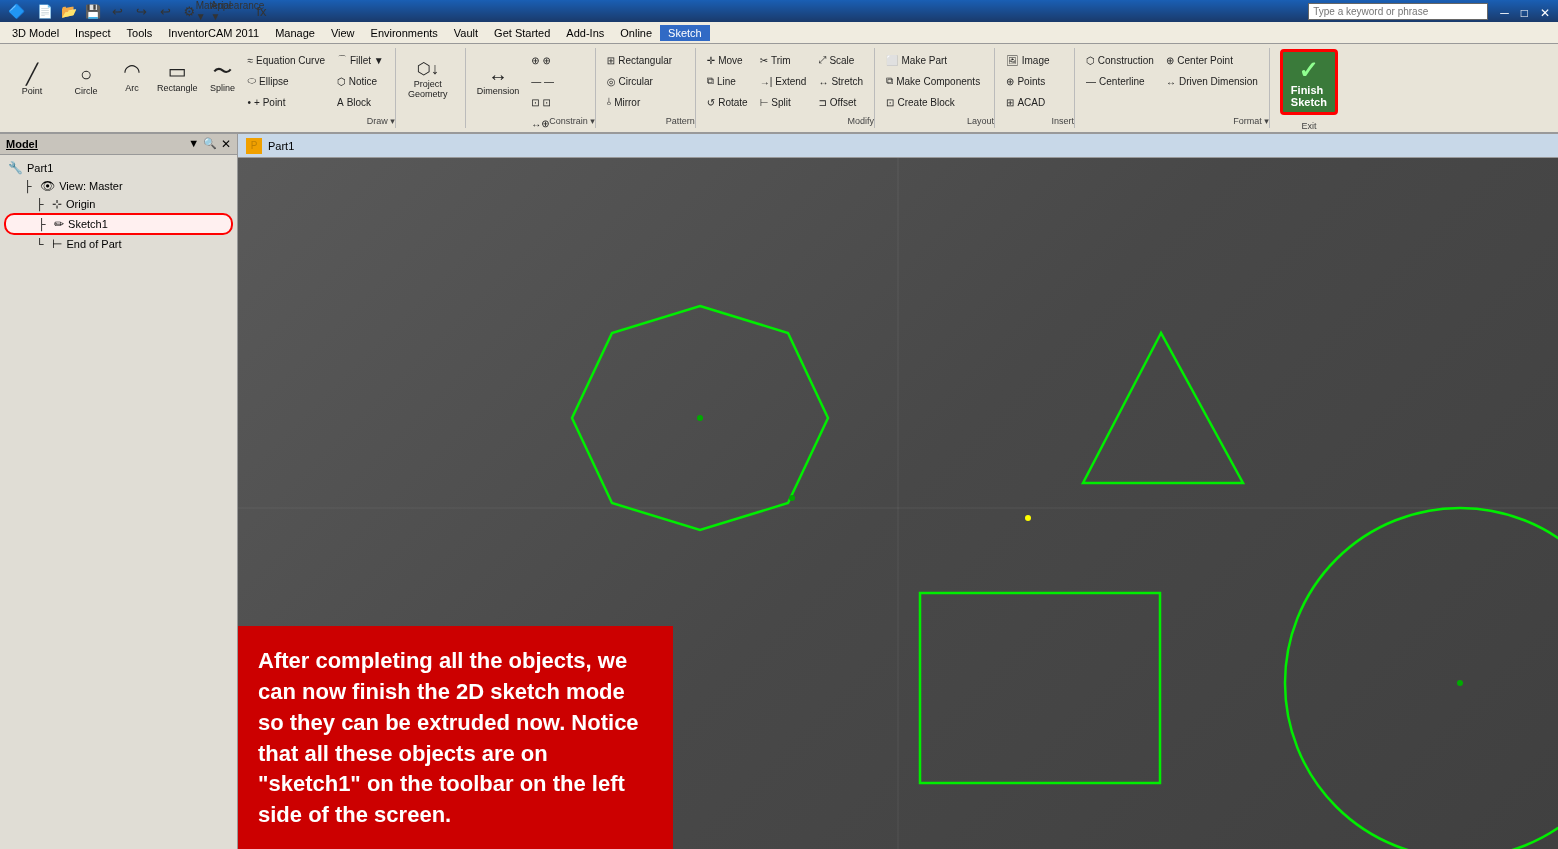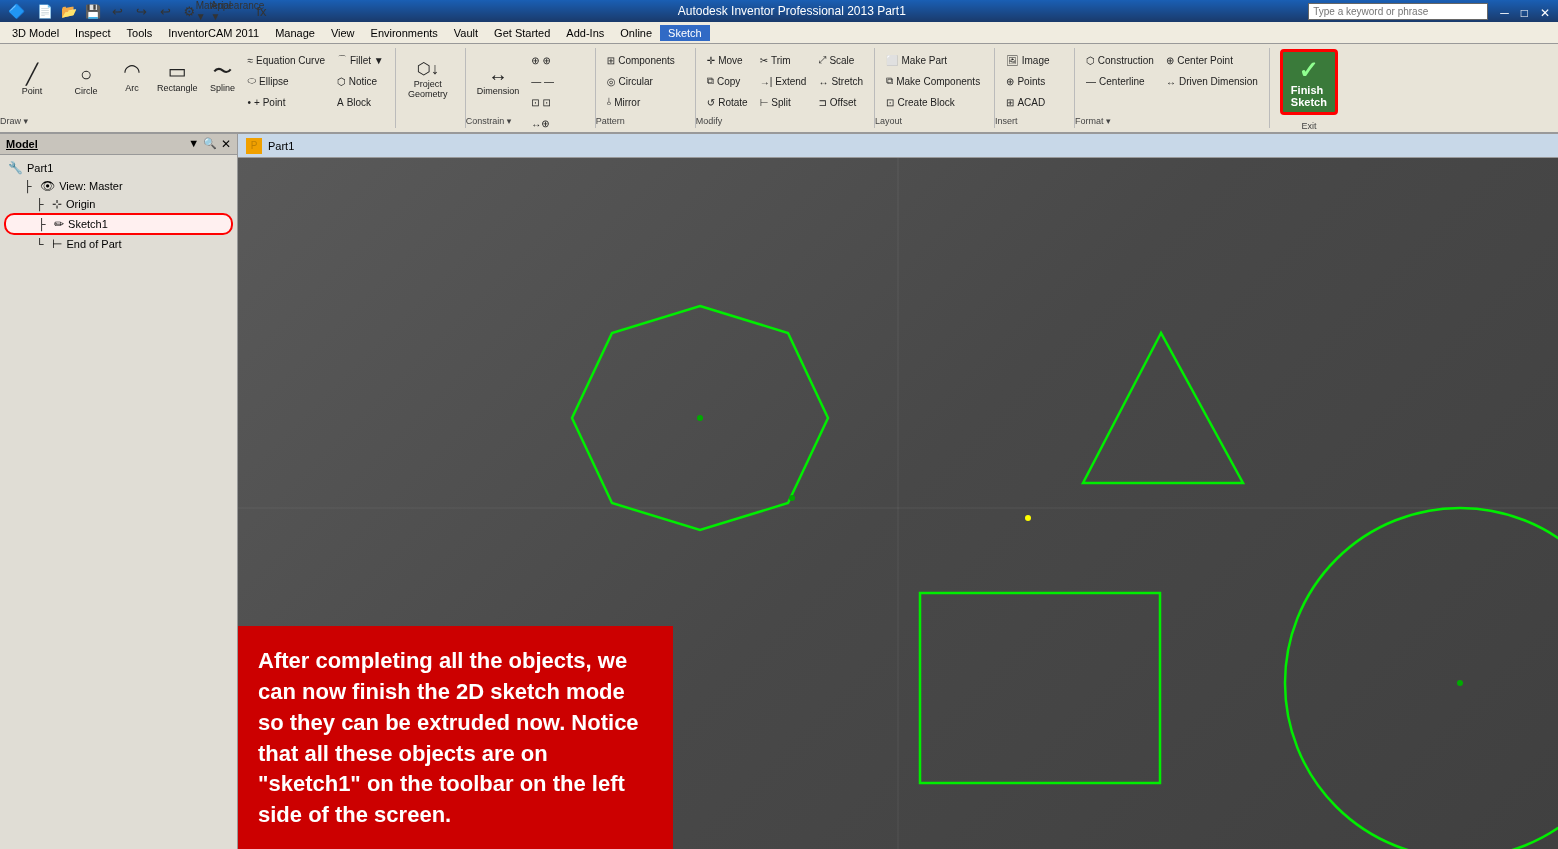--- a/index.html
+++ b/index.html
@@ -54,21 +54,21 @@
       align-items: flex-start;
       padding: 2px 6px;
       border-right: 1px solid #bbb;
       position: relative;
     }
     .ribbon-group-label {
       position: absolute;
       bottom: 2px;
       left: 0;
       right: 0;
-      text-align: left;
+      text-align: right;
       font-size: 9px;
       color: #444;
     }
     .ribbon-tools {
       display: flex;
       align-items: flex-start;
       gap: 2px;
       flex-wrap: wrap;
       flex: 1;
       padding-bottom: 14px;
@@ -246,21 +246,20 @@
       <span class="qa-btn">💾</span>
       <span class="qa-btn">↩</span>
       <span class="qa-btn">↪</span>
       <span class="qa-btn">↩</span>
       <span class="qa-btn">⚙</span>
       <span class="qa-btn" style="font-size:10px;">Material ▼</span>
       <span class="qa-btn" style="font-size:10px;">Appearance ▼</span>
       <span class="qa-btn">fx</span>
     </div>
   </div>
-  <div id="titlebar-center">Autodesk Inventor Professional 2013  Part1</div>
   <div id="titlebar-right">
     <input type="text" style="width: 180px; font-size: 10px; padding: 2px 4px; background: rgb(255, 255, 255); border: 1px solid rgb(102, 102, 102); color: rgb(51, 51, 51);" placeholder="Type a keyword or phrase">
     <span style="color:white; font-size:12px; margin-left:8px; cursor:pointer;">─</span>
     <span style="color:white; font-size:12px; margin-left:8px; cursor:pointer;">□</span>
     <span style="color:white; font-size:12px; margin-left:8px; cursor:pointer;">✕</span>
   </div>
 </div>
 
 <div id="menubar">
   <span class="menu-item">3D Model</span>
@@ -356,33 +355,33 @@
           <div class="tool-btn-sm">⊡ ⊡</div>
           <div class="tool-btn-sm">↔⊕</div>
         </div>
       </div>
       <div class="ribbon-group-label">Constrain ▾</div>
     </div>
 
     <div class="ribbon-group" style="min-width:100px;">
       <div class="ribbon-tools">
         <div class="tool-col">
-          <div class="tool-btn-sm">⊞ <span>Components</span></div>
+          <div class="tool-btn-sm">⊞ <span>Rectangular</span></div>
           <div class="tool-btn-sm">◎ <span>Circular</span></div>
           <div class="tool-btn-sm">⫰ <span>Mirror</span></div>
         </div>
       </div>
       <div class="ribbon-group-label">Pattern</div>
     </div>
 
     <div class="ribbon-group" style="min-width:160px;">
       <div class="ribbon-tools">
         <div class="tool-col">
           <div class="tool-btn-sm">✛ <span>Move</span></div>
-          <div class="tool-btn-sm">⧉ <span>Copy</span></div>
+          <div class="tool-btn-sm">⧉ <span>Line</span></div>
           <div class="tool-btn-sm">↺ <span>Rotate</span></div>
         </div>
         <div class="tool-col">
           <div class="tool-btn-sm">✂ <span>Trim</span></div>
           <div class="tool-btn-sm">→| <span>Extend</span></div>
           <div class="tool-btn-sm">⊢ <span>Split</span></div>
         </div>
         <div class="tool-col">
           <div class="tool-btn-sm">⤢ <span>Scale</span></div>
           <div class="tool-btn-sm">↔ <span>Stretch</span></div>

